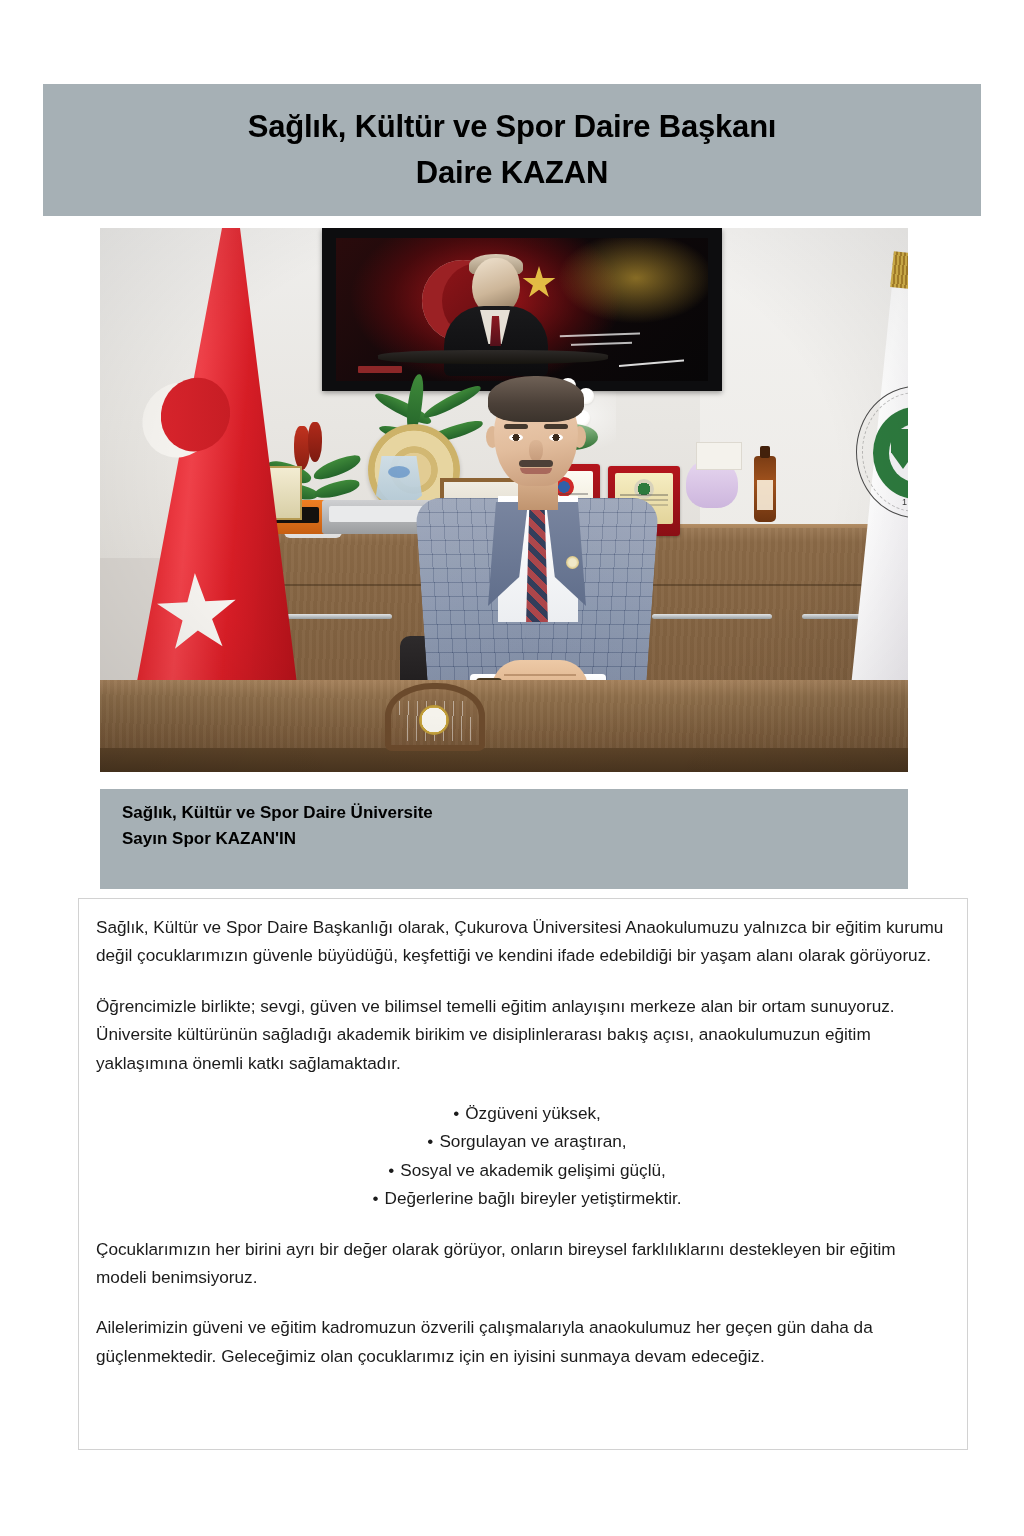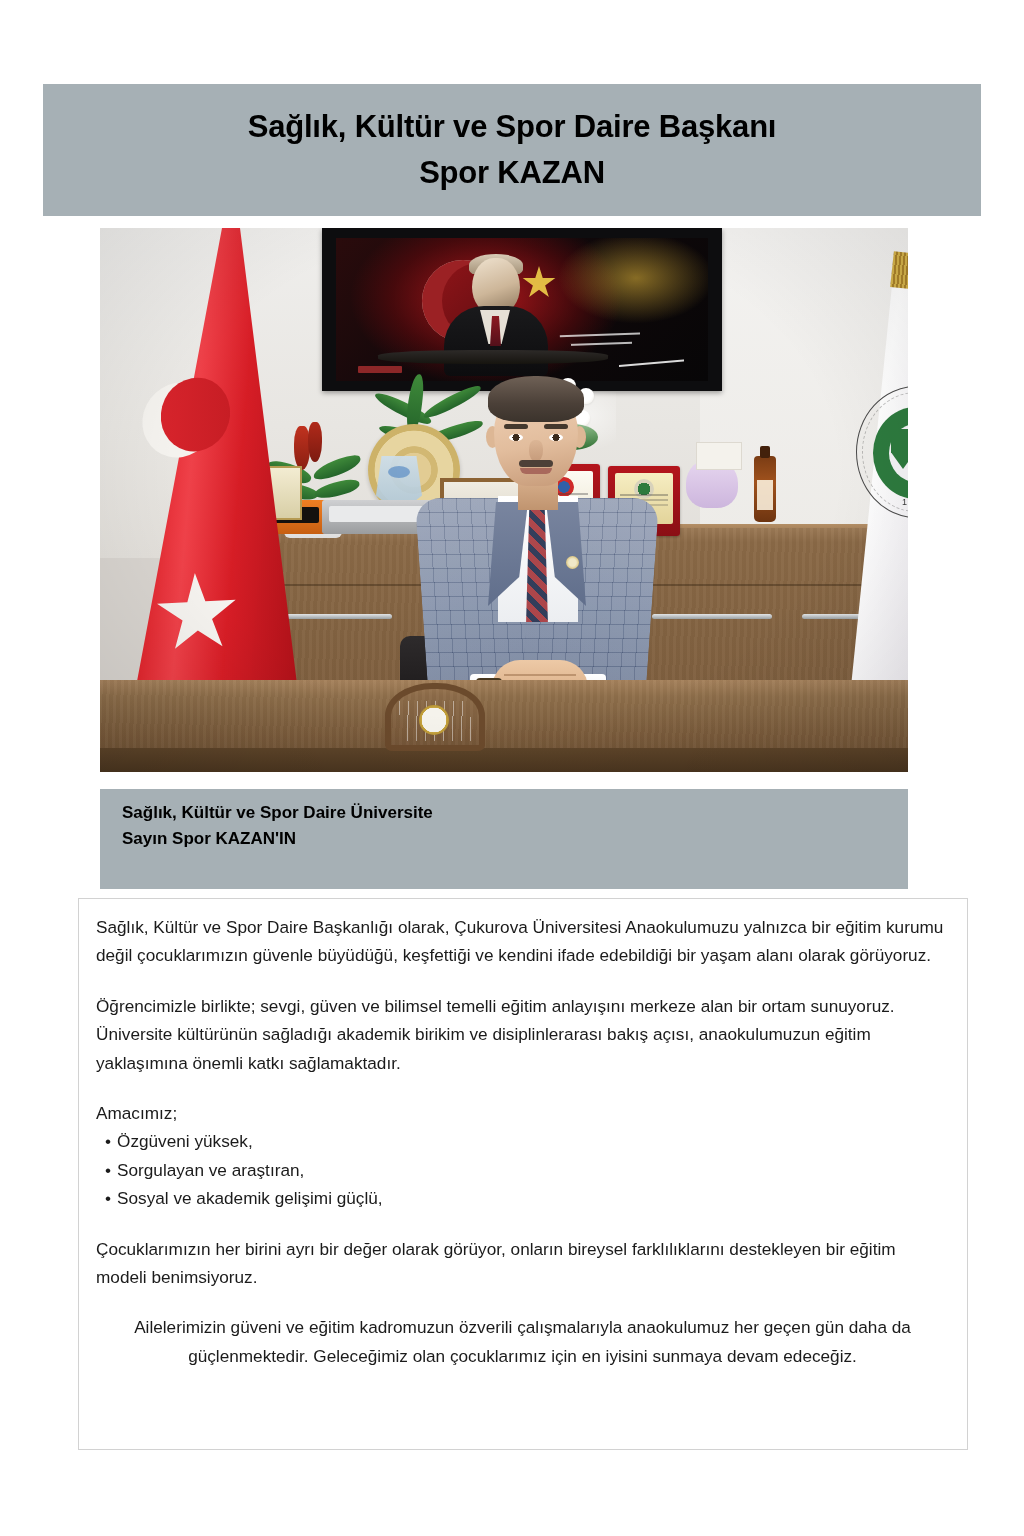--- a/index.html
+++ b/index.html
@@ -512,48 +512,49 @@
     box-sizing: border-box;
     padding: 14px 18px 0 17px;
   }
   .para {
     color: #1b1b1b;
     font-size: 17.2px;
     line-height: 28.4px;
     margin: 0 0 22px 0;
     text-align: left;
   }
-  .para.tight { margin-bottom: 0; text-align: center; }
+  .para.tight { margin-bottom: 0; }
   .aim-head {
     color: #1b1b1b;
     font-size: 17.2px;
     line-height: 28.4px;
     margin: 0;
   }
   .bullets {
     list-style: none;
     margin: 0 0 22px 0;
     padding: 0 0 0 9px;
   }
   .bullets li {
     color: #1b1b1b;
     font-size: 17.2px;
     line-height: 28.4px;
+    text-align: center;
   }
   .bullets li::before {
     content: "•";
     margin-right: 6px;
   }
 </style>
 </head>
 <body>
 
 <div class="header-band">
   <div class="header-line">Sağlık, Kültür ve Spor Daire Başkanı</div>
-  <div class="header-line">Spor KAZAN</div>
+  <div class="header-line">Daire KAZAN</div>
 </div>
 
 <div class="photo">
 
   <div class="ph-layer wall"></div>
   <div class="ph-layer wall-right"></div>
 
   <div class="ph-layer frame">
     <div class="frame-img">
       <div class="crescent"></div>
@@ -702,21 +703,21 @@
 </div>
 
 <div class="caption-band">
   <div class="caption-line">Sağlık, Kültür ve Spor Daire Üniversite</div>
   <div class="caption-line">Sayın Spor KAZAN'IN</div>
 </div>
 
 <div class="textbox">
   <p class="para">Sağlık, Kültür ve Spor Daire Başkanlığı olarak, Çukurova Üniversitesi Anaokulumuzu yalnızca bir eğitim kurumu değil  çocuklarımızın güvenle büyüdüğü, keşfettiği ve kendini ifade edebildiği bir yaşam alanı olarak görüyoruz.</p>
   <p class="para"> Öğrencimizle birlikte; sevgi, güven ve bilimsel temelli eğitim anlayışını merkeze alan bir ortam sunuyoruz. Üniversite kültürünün sağladığı akademik birikim ve disiplinlerarası bakış açısı, anaokulumuzun eğitim yaklaşımına önemli katkı sağlamaktadır.</p>
-  <p class="aim-head">Amacımız;</p>
   <ul class="bullets">
     <li>Özgüveni yüksek,</li>
     <li>Sorgulayan ve araştıran,</li>
     <li>Sosyal ve akademik gelişimi güçlü,</li>
+    <li>Değerlerine bağlı bireyler yetiştirmektir.</li>
   </ul>
   <p class="para"> Çocuklarımızın her birini ayrı bir değer olarak görüyor, onların bireysel farklılıklarını destekleyen bir eğitim modeli benimsiyoruz.</p>
   <p class="para tight"> Ailelerimizin güveni ve eğitim kadromuzun özverili çalışmalarıyla anaokulumuz her geçen gün daha da güçlenmektedir. Geleceğimiz olan çocuklarımız için en iyisini sunmaya devam edeceğiz.</p>
 </div>
 
 </body></html>

